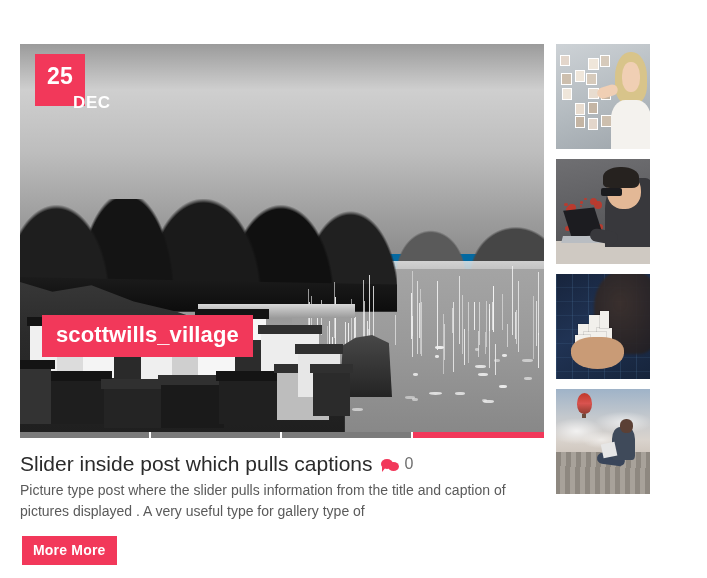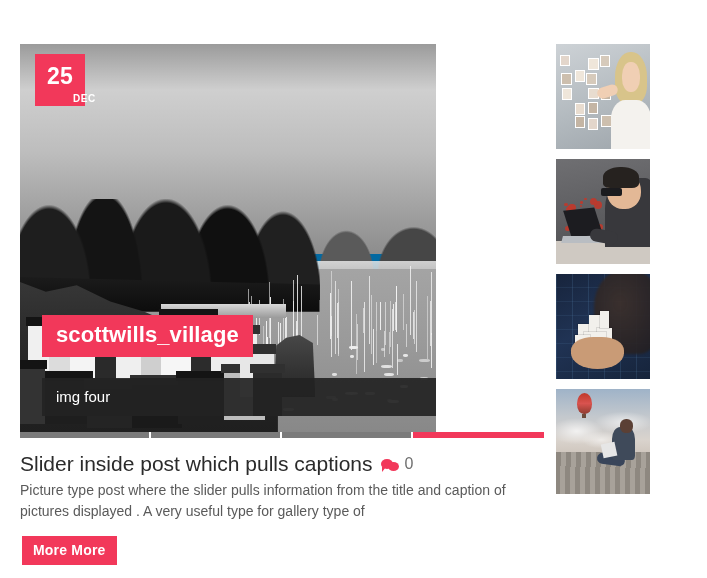--- a/index.html
+++ b/index.html
@@ -78,21 +78,21 @@
     top: 44px;
     width: 707px;
     height: 534px;
   }
 
   
   .slider {
     position: absolute;
     left: 20px;
     top: 0px;
-    width: 416px;
+    width: 524px;
     height: 388px;
     overflow: hidden;
     background: #0369a1;
   }
   .slider-photo {
     position: absolute;
     inset: 0;
     filter: grayscale(100%);
   }
   
@@ -201,21 +201,21 @@
   .date-day {
     font-family: "Liberation Sans Narrow", "Liberation Sans", sans-serif;
     font-size: 23px;
     font-weight: bold;
     line-height: 1;
     padding-top: 11px;
     letter-spacing: 0.2px;
   }
   .date-mon {
     font-family: "Liberation Sans Narrow", "Liberation Sans", sans-serif;
-    font-size: 10px;
+    font-size: 17px;
     font-weight: bold;
     line-height: 1;
     padding-top: 6px;
     letter-spacing: 0.6px;
     padding-left: 38px;
   }
 
   
   .slide-title {
     position: absolute;
@@ -549,21 +549,20 @@
             <div class="roof" style="left: 55.4%; top: 82.4%; width: 8.2%; height: 2.4%; background: rgb(48, 48, 48);"></div>
           </div>
       </div>
 
       <div class="date-badge">
         <div class="date-day">25</div>
         <div class="date-mon">DEC</div>
       </div>
 
       <div class="slide-title">scottwills_village</div>
-      <div class="slide-caption">img four</div>
     </div>
 
     <div class="slider-pager" id="pager">
         <div class="seg" style="width: 25%;"></div>
         <div class="seg" style="width: 25%;"></div>
         <div class="seg" style="width: 25%;"></div>
         <div class="seg active" style="width: 25%;"></div>
       </div>
 
     <div class="post-title">

